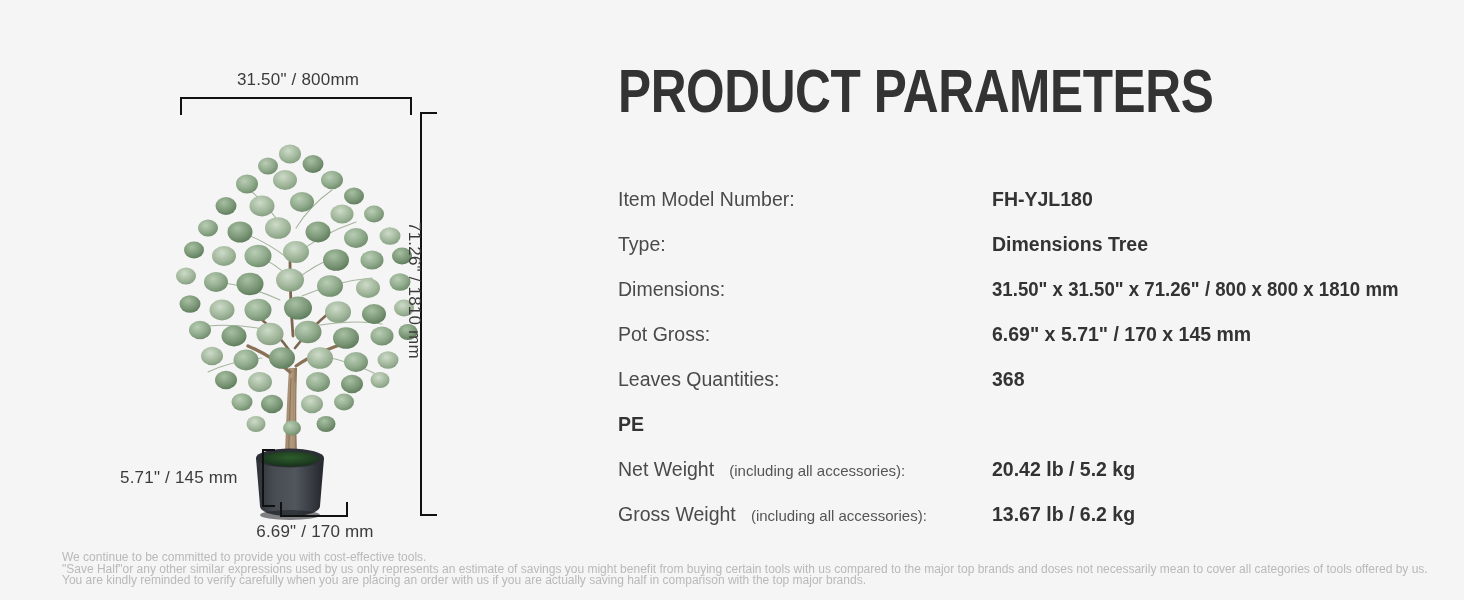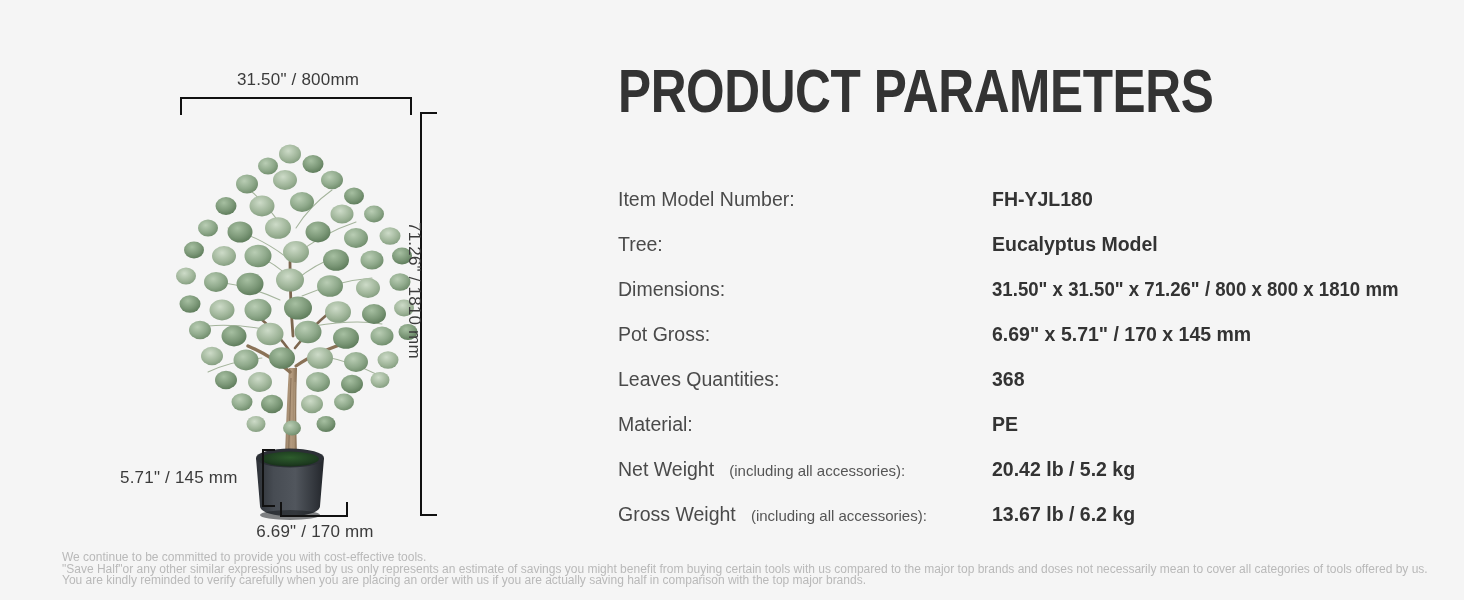--- a/index.html
+++ b/index.html
@@ -314,37 +314,36 @@
 
   <div id="right-panel">
     <div id="page-title">PRODUCT PARAMETERS</div>
 
     <div id="spec-table">
         <div class="spec-row">
           <div class="spec-label"><span>Item Model Number:</span></div>
           <div class="spec-value">FH-YJL180</div>
         </div>
         <div class="spec-row">
-          <div class="spec-label"><span>Tree:</span></div>
-          <div class="spec-value">Eucalyptus Model</div>
+          <div class="spec-label"><span>Type:</span></div>
+          <div class="spec-value">Dimensions Tree</div>
         </div>
         <div class="spec-row">
           <div class="spec-label"><span>Dimensions:</span></div>
           <div class="spec-value squeeze">31.50" x 31.50" x 71.26" / 800 x 800 x 1810 mm</div>
         </div>
         <div class="spec-row">
           <div class="spec-label"><span>Pot Gross:</span></div>
           <div class="spec-value">6.69" x 5.71" / 170 x 145 mm</div>
         </div>
         <div class="spec-row">
           <div class="spec-label"><span>Leaves Quantities:</span></div>
           <div class="spec-value">368</div>
         </div>
         <div class="spec-row">
-          <div class="spec-label"><span>Material:</span></div>
           <div class="spec-value">PE</div>
         </div>
         <div class="spec-row">
           <div class="spec-label"><span>Net Weight</span><span class="note"> (including all accessories):</span></div>
           <div class="spec-value">20.42 lb / 5.2 kg</div>
         </div>
         <div class="spec-row">
           <div class="spec-label"><span>Gross Weight</span><span class="note"> (including all accessories):</span></div>
           <div class="spec-value">13.67 lb / 6.2 kg</div>
         </div>

